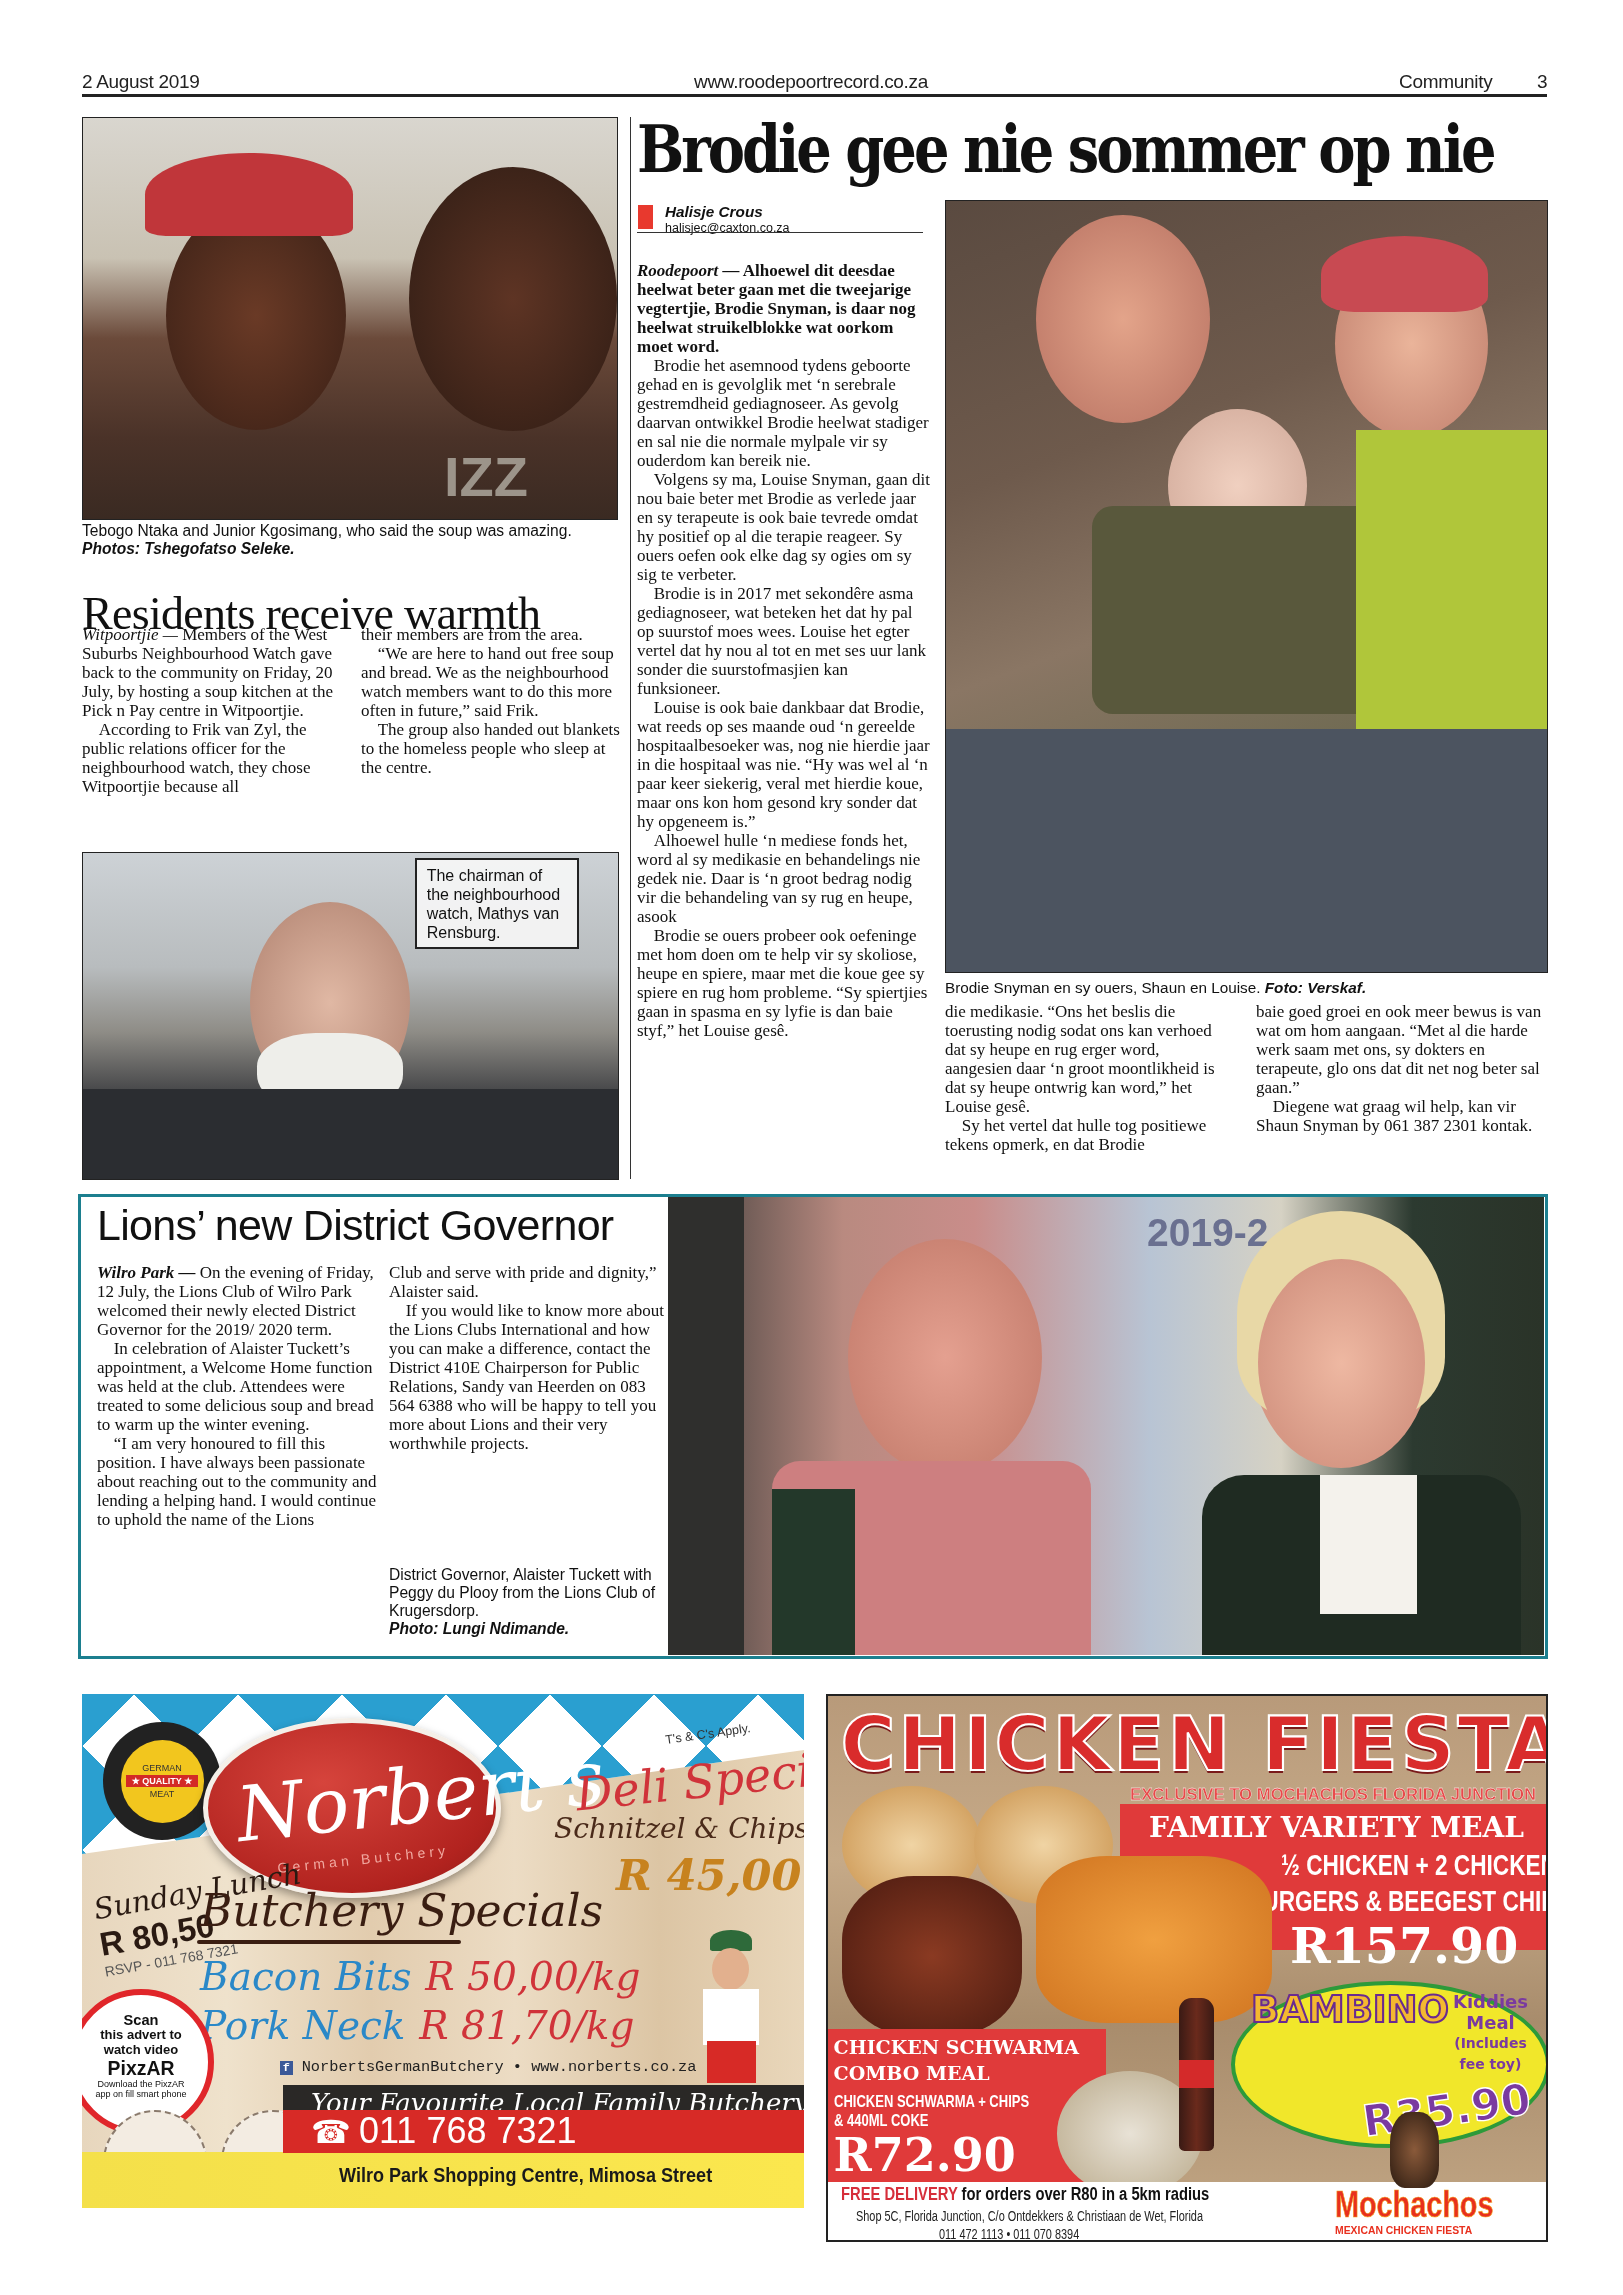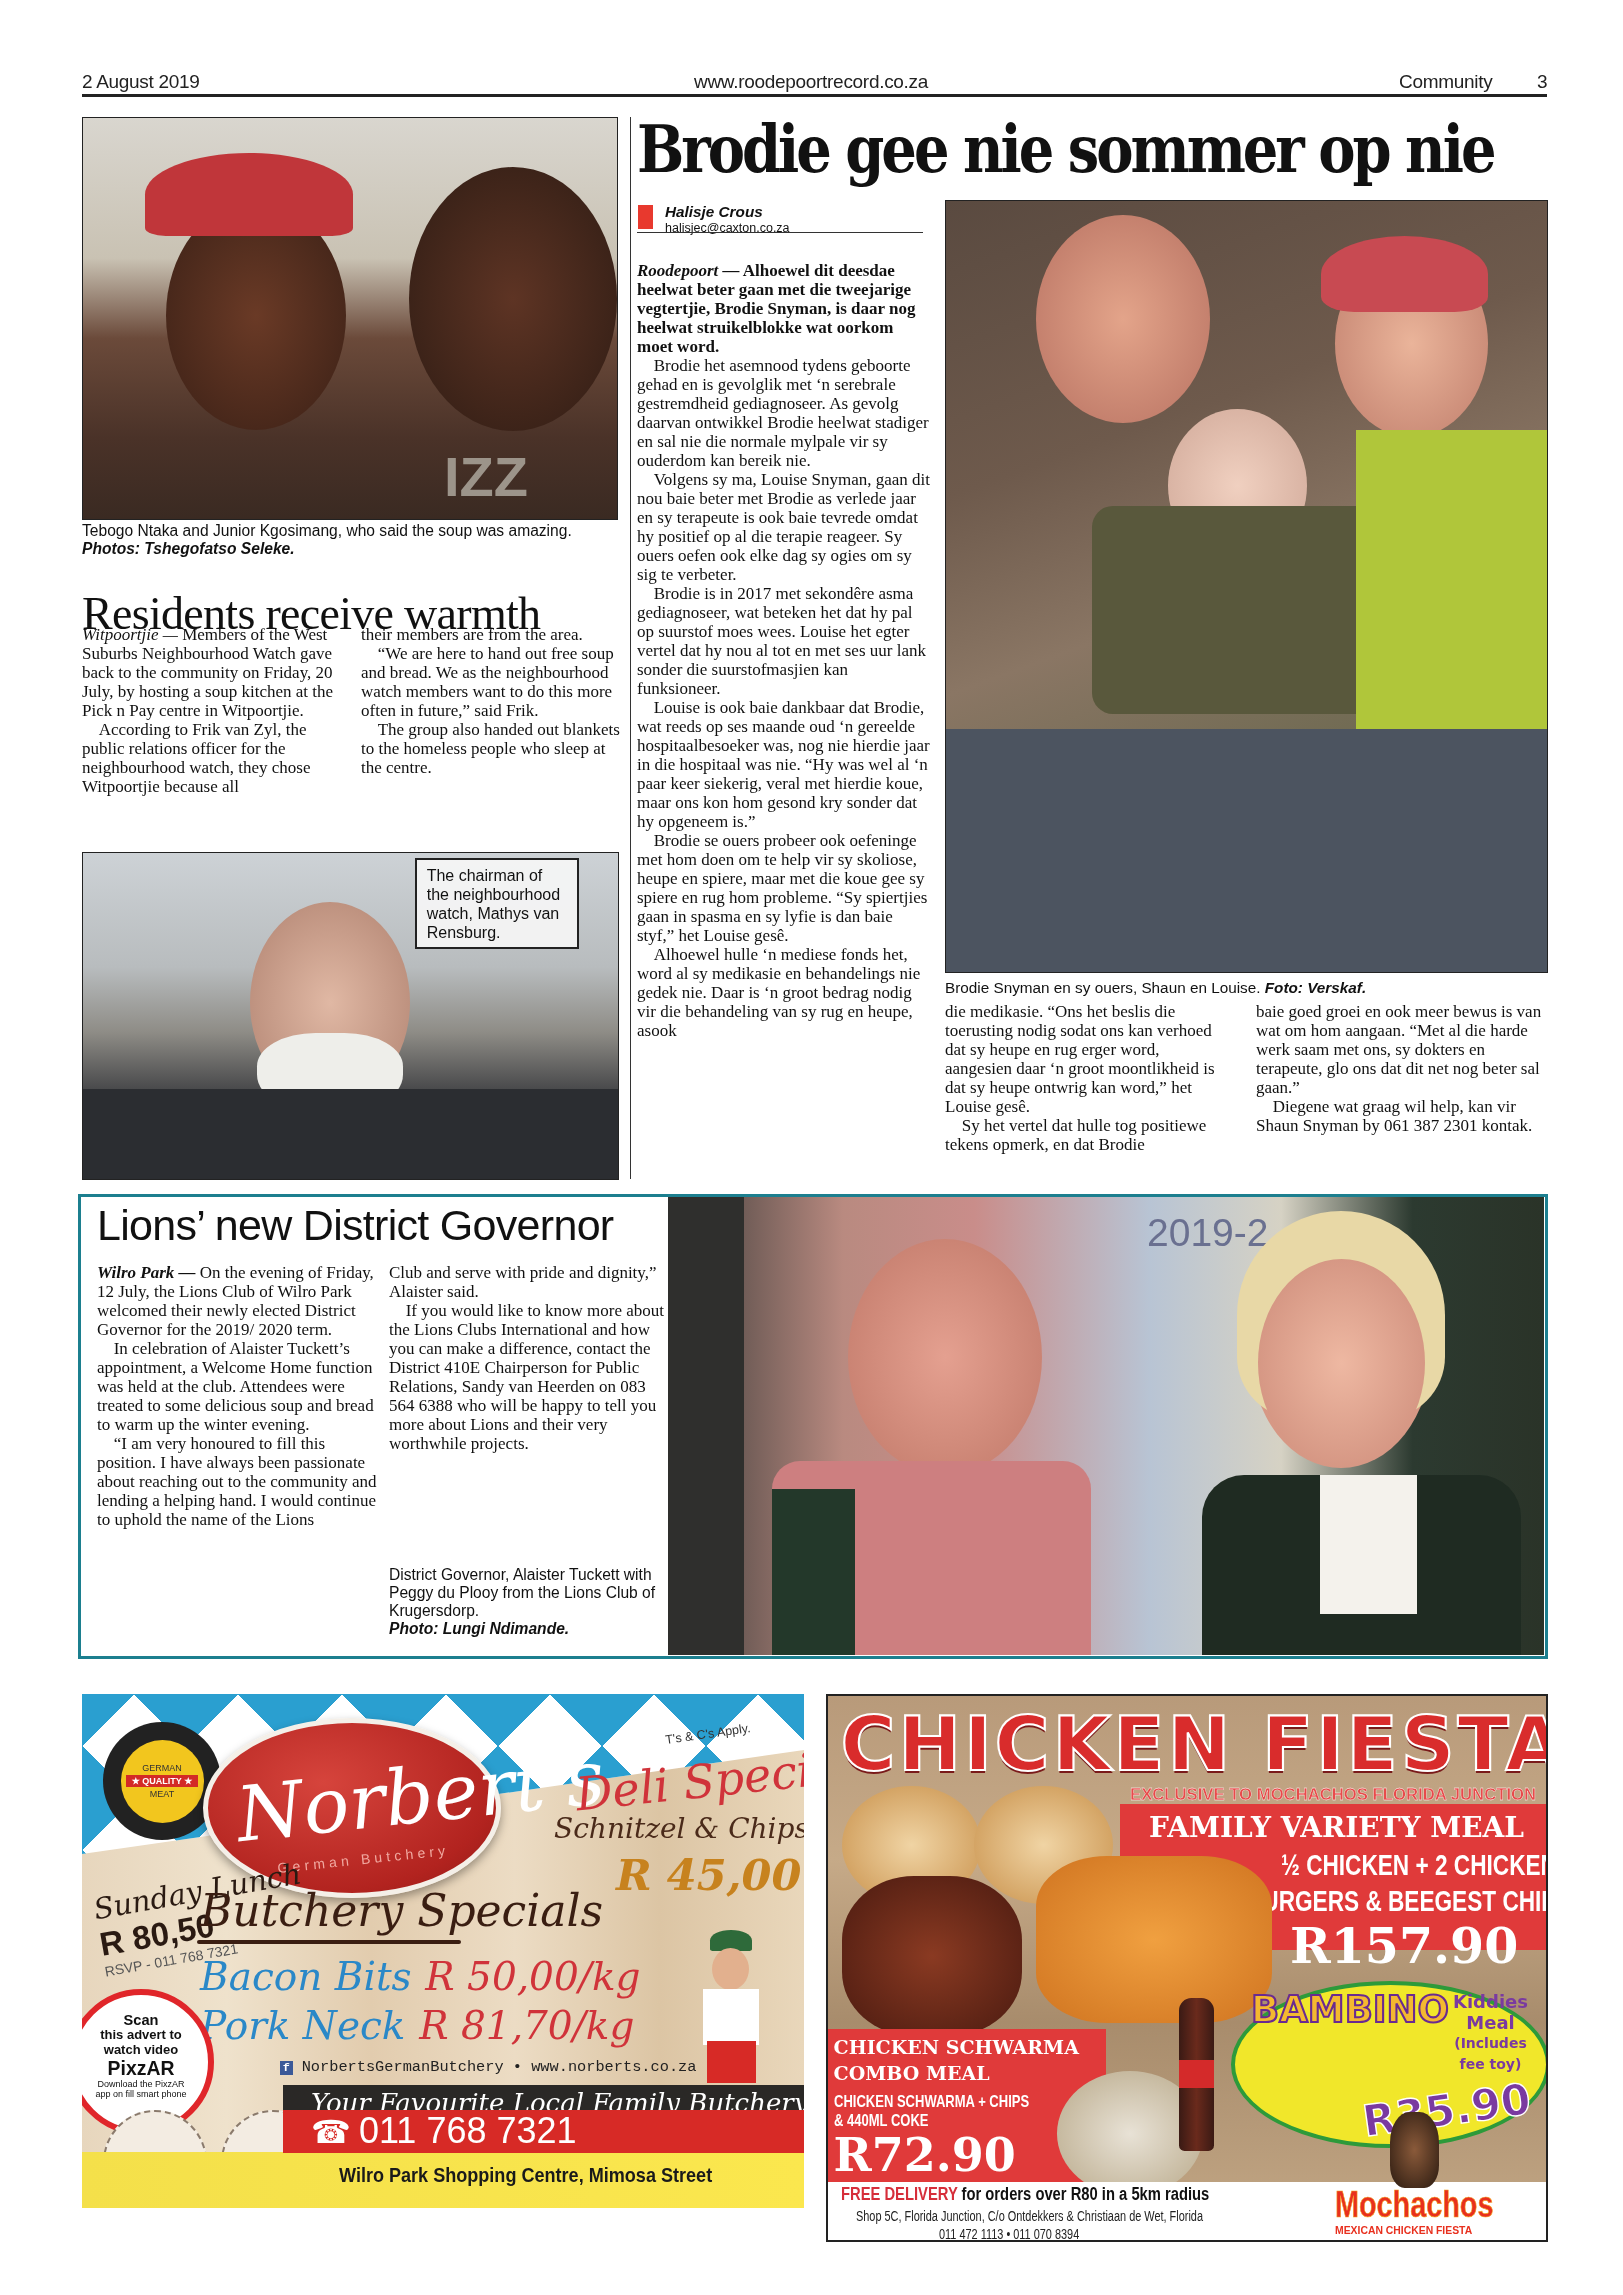--- a/index.html
+++ b/index.html
@@ -111,22 +111,22 @@
 <div class="abs" style="left:665px; top:203px; font-family:'Liberation Sans',sans-serif; font-weight:bold; font-size:15.3px;font-style:italic;">Halisje Crous</div>
 <div class="abs" style="left:665px; top:221px; font-family:'Liberation Sans',sans-serif; font-size:12.5px;">halisjec@caxton.co.za</div>
 <div class="abs hrule" style="left:637px; top:232px; width:286px; height:0.7px;"></div>
 
 <div class="abs col" style="left:637px; top:261px; width:294px;">
   <p class="lead"><span class="dateline">Roodepoort —</span> <span>Alhoewel dit deesdae heelwat beter gaan met die tweejarige vegtertjie, Brodie Snyman, is daar nog heelwat struikelblokke wat oorkom moet word.</span></p>
   <p>Brodie het asemnood tydens geboorte gehad en is gevolglik met ‘n serebrale gestremdheid gediagnoseer. As gevolg daarvan ontwikkel Brodie heelwat stadiger en sal nie die normale mylpale vir sy ouderdom kan bereik nie.</p>
   <p>Volgens sy ma, Louise Snyman, gaan dit nou baie beter met Brodie as verlede jaar en sy terapeute is ook baie tevrede omdat hy positief op al die terapie reageer. Sy ouers oefen ook elke dag sy ogies om sy sig te verbeter.</p>
   <p>Brodie is in 2017 met sekondêre asma gediagnoseer, wat beteken het dat hy pal op suurstof moes wees. Louise het egter vertel dat hy nou al tot en met ses uur lank sonder die suurstofmasjien kan funksioneer.</p>
   <p>Louise is ook baie dankbaar dat Brodie, wat reeds op ses maande oud ‘n gereelde hospitaalbesoeker was, nog nie hierdie jaar in die hospitaal was nie. “Hy was wel al ‘n paar keer siekerig, veral met hierdie koue, maar ons kon hom gesond kry sonder dat hy opgeneem is.”</p>
+  <p>Alhoewel hulle ‘n mediese fonds het, word al sy medikasie en behandelings nie gedek nie. Daar is ‘n groot bedrag nodig vir die behandeling van sy rug en heupe, asook</p>
   <p>Brodie se ouers probeer ook oefeninge met hom doen om te help vir sy skoliose, heupe en spiere, maar met die koue gee sy spiere en rug hom probleme. “Sy spiertjies gaan in spasma en sy lyfie is dan baie styf,” het Louise gesê.</p>
-  <p>Alhoewel hulle ‘n mediese fonds het, word al sy medikasie en behandelings nie gedek nie. Daar is ‘n groot bedrag nodig vir die behandeling van sy rug en heupe, asook</p>
 </div>
 
 <div class="abs photo ph-family" style="left:945px; top:200px; width:603px; height:773px;">
   <div class="face" style="left:90px; top:14px; width:174px; height:208px; background:radial-gradient(#e3a48a,#b87262);"></div>
   <div class="face" style="left:389px; top:49px; width:153px; height:187px; background:radial-gradient(#eab49a,#c07e6c);"></div>
   <div class="face" style="left:375px; top:35px; width:167px; height:76px; background:#c84a52; border-radius:50% 50% 20% 20%;"></div>
   <div class="face" style="left:222px; top:208px; width:139px; height:153px; background:radial-gradient(#f0d0c0,#d0a898);"></div>
   <div class="abs" style="left:146px; top:305px; width:292px; height:208px; background:#59583c; border-radius:21px;"></div>
   <div class="abs" style="left:410px; top:229px; width:193px; height:361px; background:#b0c63a;"></div>
   <div class="abs" style="left:0; top:528px; width:603px; height:250px; background:#4c5460;"></div>
@@ -153,21 +153,21 @@
   <p>“I am very honoured to fill this position. I have always been passionate about reaching out to the community and lending a helping hand. I would continue to uphold the name of the Lions</p>
 </div>
 <div class="abs col" style="left:389px; top:1263px; width:281px;">
   <p>Club and serve with pride and dignity,” Alaister said.</p>
   <p>If you would like to know more about the Lions Clubs International and how you can make a difference, contact the District 410E Chairperson for Public Relations, Sandy van Heerden on 083 564 6388 who will be happy to tell you more about Lions and their very worthwhile projects.</p>
 </div>
 <div class="abs caption" style="left:389px; top:1566px; width:278px;">
   <span>District Governor, Alaister Tuckett with Peggy du Plooy from the Lions Club of Krugersdorp.</span><br><span class="credit">Photo: Lungi Ndimande.</span>
 </div>
 
-<div class="abs ph-lions" style="left:668px; top:1197px; width:876px; height:458px; overflow:hidden;">
+<div class="abs ph-lions" style="left:668px; top:1197px; width:876px; height:458px; overflow:hidden;font-weight:bold;">
   <div class="abs" style="left:0; top:0; width:76px; height:458px; background:#2f2f2d;"></div>
   <div class="abs" style="left:479px; top:14px; font-family:'Liberation Sans',sans-serif; font-size:39px; color:#6a7090;">2019-2</div>
   <div class="face" style="left:180px; top:42px; width:194px; height:236px; background:radial-gradient(#e4a090,#c07868);"></div>
   <div class="abs" style="left:104px; top:264px; width:319px; height:208px; background:#cd7f80; border-radius:28px 28px 0 0;"></div>
   <div class="abs" style="left:104px; top:292px; width:83px; height:180px; background:#23382a;"></div>
   <div class="face" style="left:583px; top:42px; width:180px; height:229px; background:radial-gradient(#eeb8a2,#cc8a78);"></div>
   <div class="face" style="left:569px; top:14px; width:208px; height:208px; background:#e8d8a6; border-radius:50% 50% 30% 30%; z-index:0;"></div>
   <div class="face" style="left:590px; top:62px; width:167px; height:208px; background:radial-gradient(#eeb8a2,#cc8a78);"></div>
   <div class="abs" style="left:534px; top:278px; width:319px; height:194px; background:#1f2b22; border-radius:42px 42px 0 0;"></div>
   <div class="abs" style="left:652px; top:278px; width:97px; height:139px; background:#f4f2ec;"></div>

